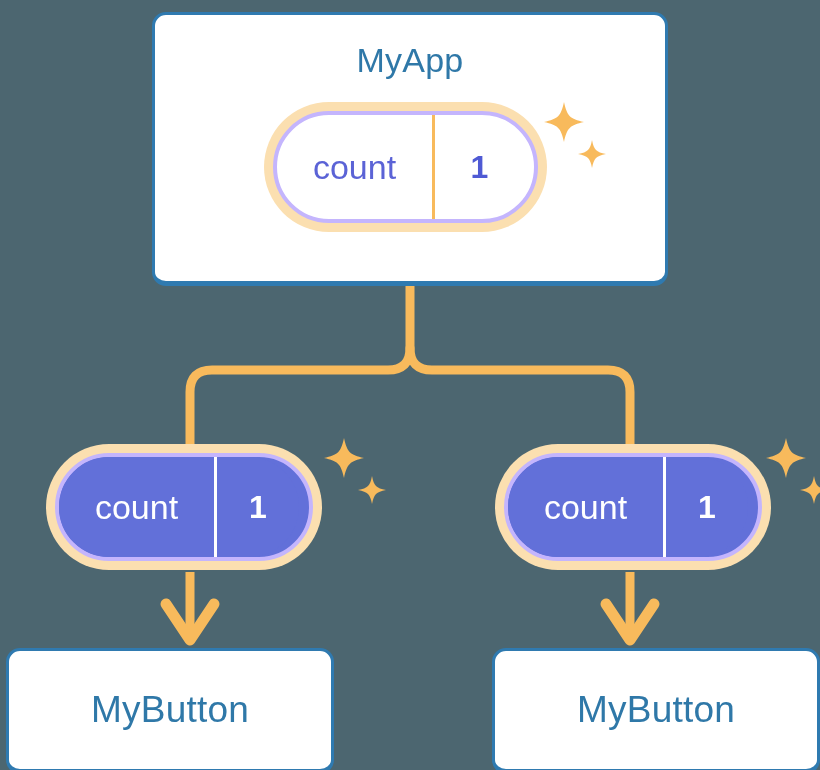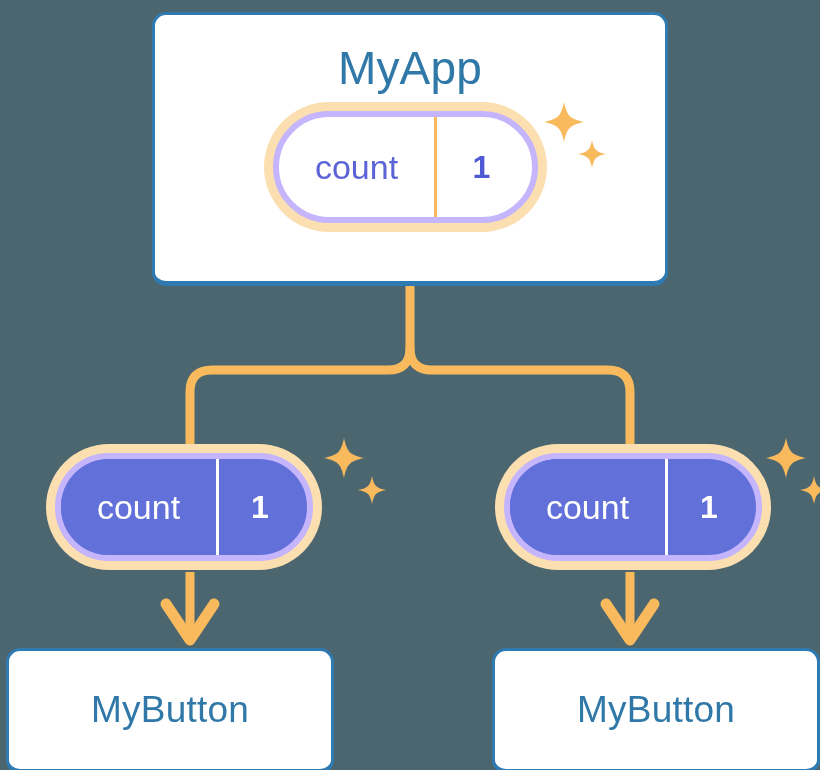--- a/index.html
+++ b/index.html
@@ -40,21 +40,21 @@
   }
   #app-card {
     left: 152px;
     top: 12px;
     width: 516px;
     height: 274px;
   }
   .card-title {
     text-align: center;
     color: #2f78a8;
-    font-size: 46px;
+    font-size: 34px;
     letter-spacing: .2px;
     margin-top: 26px;
   }
 
   .btn-card {
     position: absolute;
     width: 328px;
     height: 126px;
     display: flex;
     align-items: center;
@@ -72,21 +72,21 @@
   .pill-wrap {
     position: absolute;
   }
   .pill {
     position: relative;
     box-sizing: border-box;
     border-radius: 999px;
     display: flex;
     align-items: stretch;
     
-    border: 6px solid #c4b5fd;
+    border: 4px solid #c4b5fd;
     box-shadow: 0 0 0 9px #fbdfb0;
   }
   .pill .seg {
     display: flex;
     align-items: center;
     justify-content: center;
     box-sizing: border-box;
   }
   .pill .seg-key { flex: 0 0 auto; }
   .pill .seg-val { flex: 0 0 auto; }

